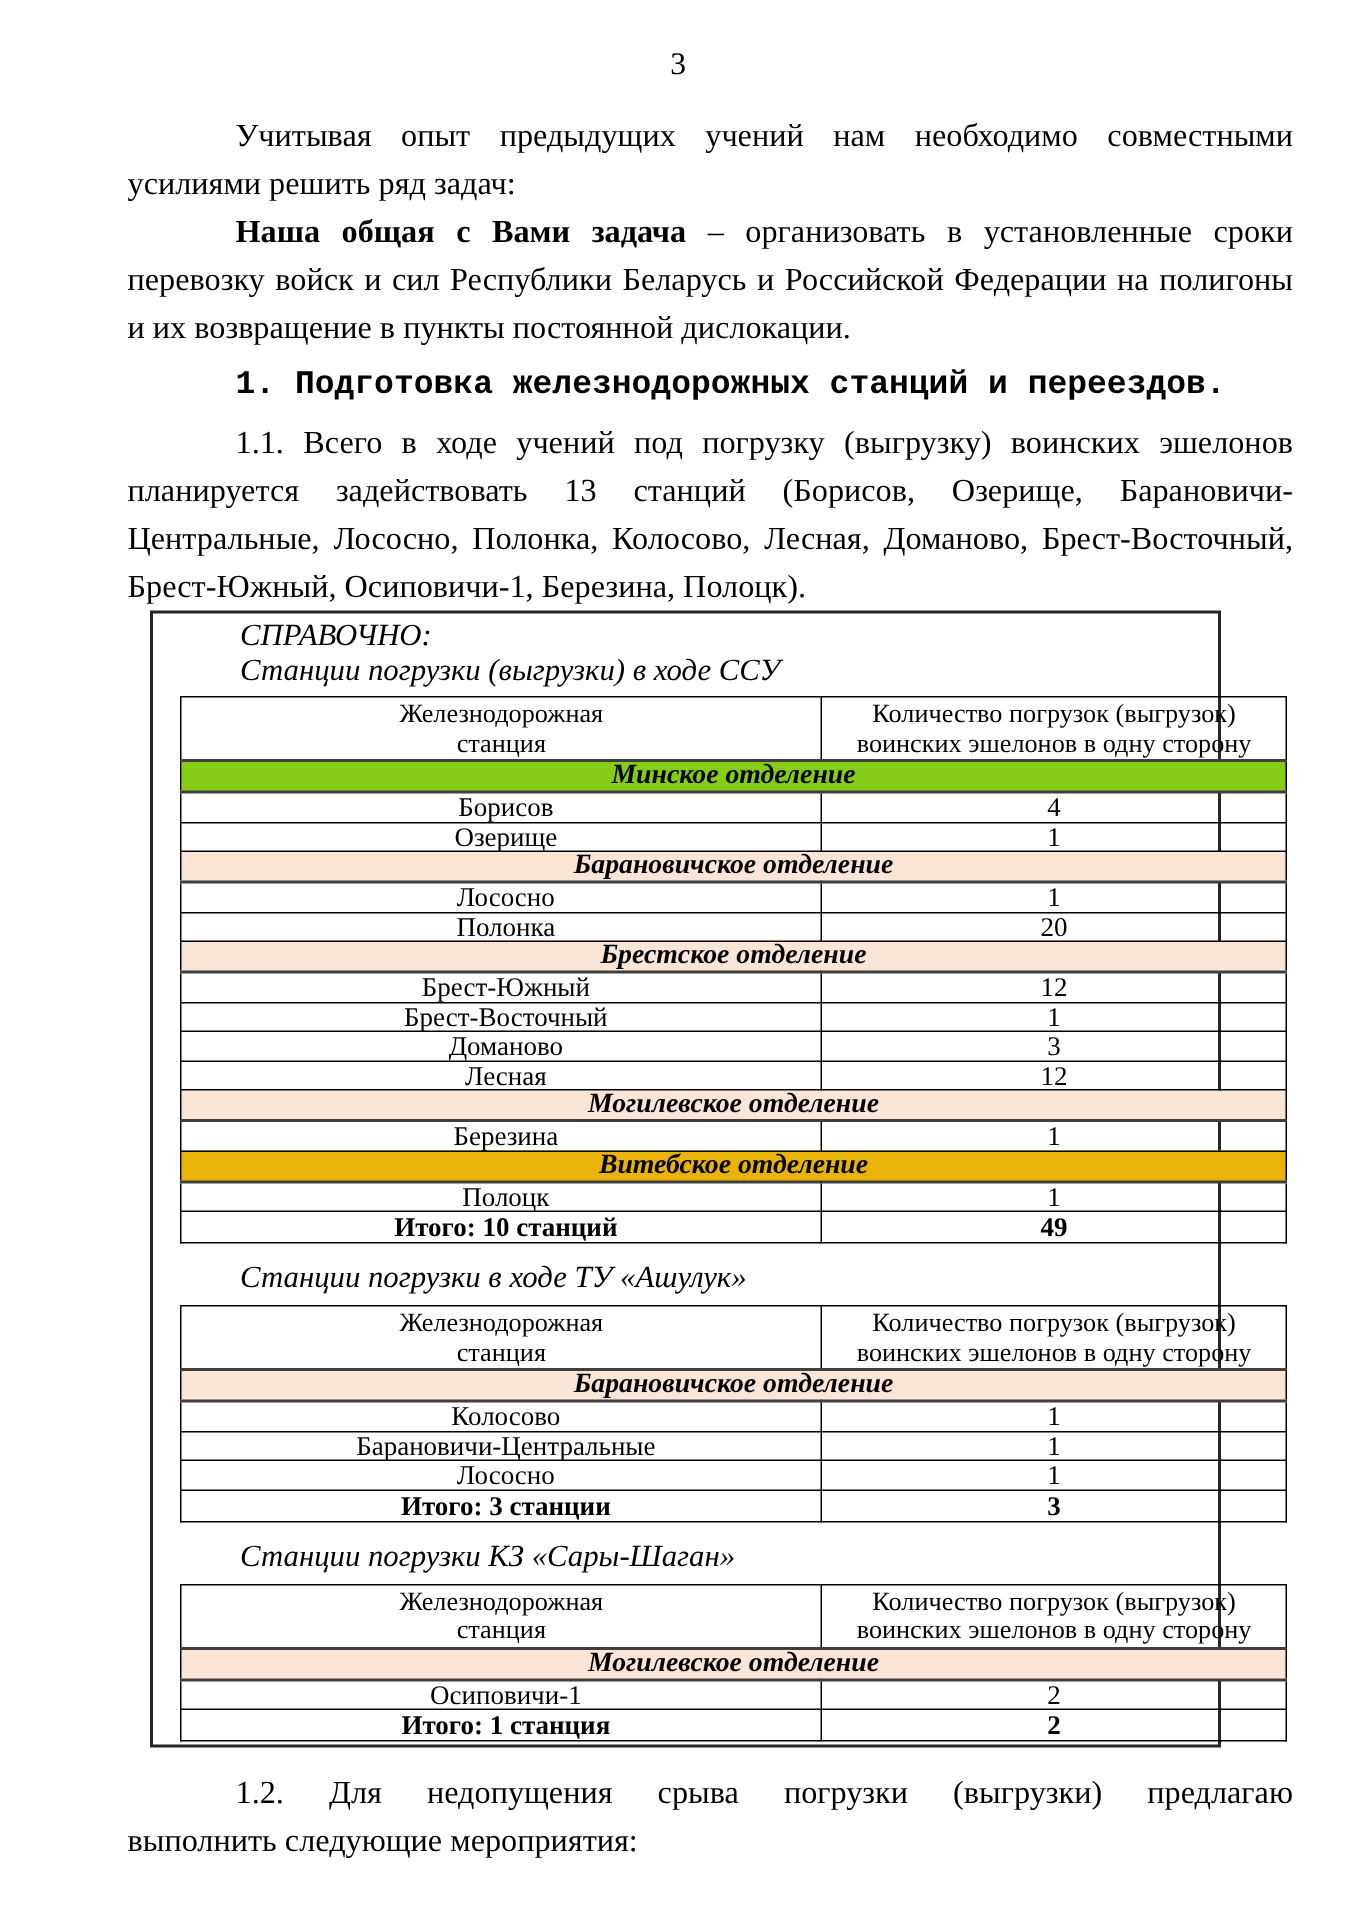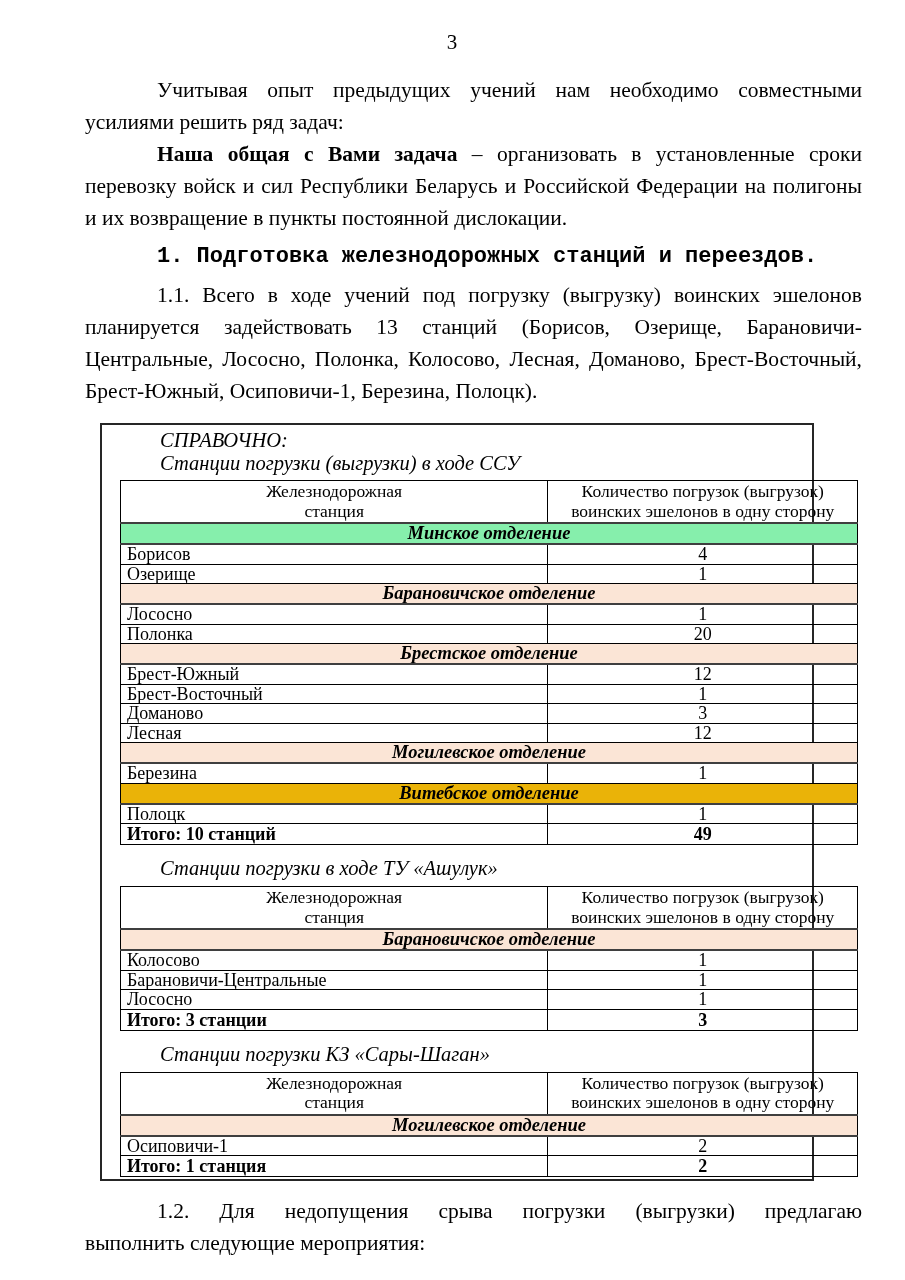--- a/index.html
+++ b/index.html
@@ -42,21 +42,21 @@
     margin: 7px 0 6px 0;
     font-size: 22px;
     line-height: 32px;
     font-weight: bold;
     text-indent: 72px;
     font-family: Liberation Mono, monospace;
   }
   .ref-box {
     width: 714px;
     margin-left: 15px;
-    margin-top: 16px;
+    margin-top: 0;
     box-sizing: border-box;
     border: 2px solid #262626;
     padding: 4px 0 2px 0;
   }
   .ref-label {
     margin: 0 0 0 58px;
     font-style: italic;
     font-size: 20.5px;
     line-height: 23px;
   }
@@ -97,21 +97,21 @@
   tr.section-row td {
     text-align: center;
     font-weight: bold;
     font-style: italic;
     font-size: 18.5px;
     line-height: 19px;
     border-top: 1.5px solid #3f3f3f;
     border-bottom: 2px solid #3f3f3f;
   }
   tr.data-row td.cell-station,
-  tr.total-row td.cell-station { padding-left: 6px; text-align: left; }
+  tr.total-row td.cell-station { padding-left: 6px; text-align: center; }
   tr.data-row td.cell-count,
   tr.total-row td.cell-count { text-align: center; }
   tr.total-row td {
     font-weight: bold;
     border-top: 1.5px solid #3f3f3f;
     line-height: 20px;
   }
 </style>
 </head>
 <body>
@@ -140,21 +140,21 @@
           <thead>
             <tr>
               <th>Железнодорожная
 станция</th>
               <th>Количество погрузок (выгрузок)
 воинских эшелонов в одну сторону</th>
             </tr>
           </thead>
           <tbody>
             <tr class="section-row">
-              <td colspan="2" style="background: #86efac;">Минское отделение</td>
+              <td colspan="2" style="background: #84cc16;">Минское отделение</td>
             </tr>
             <tr class="data-row">
               <td class="cell-station">Борисов</td>
               <td class="cell-count">4</td>
             </tr>
             <tr class="data-row">
               <td class="cell-station">Озерище</td>
               <td class="cell-count">1</td>
             </tr>
             <tr class="section-row">

